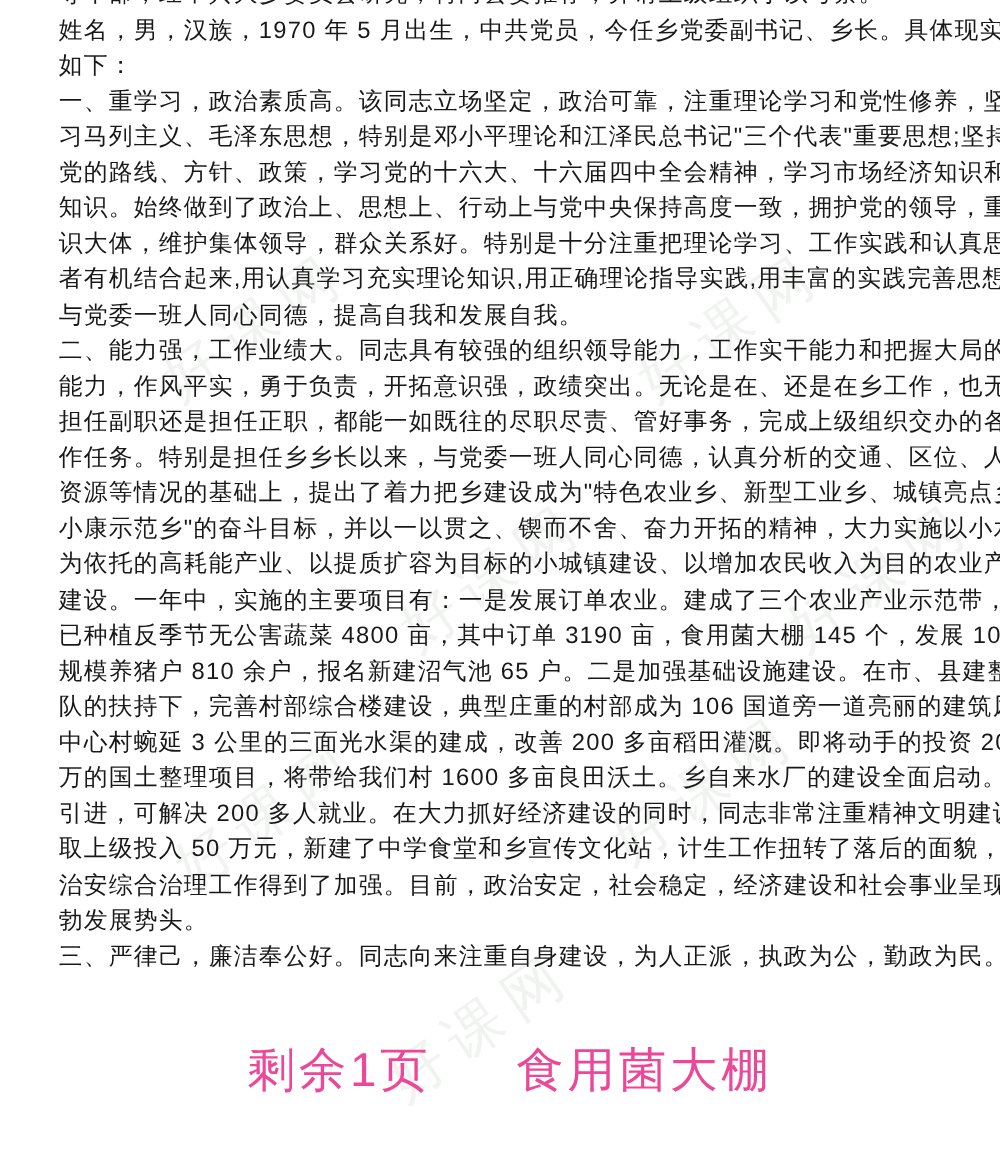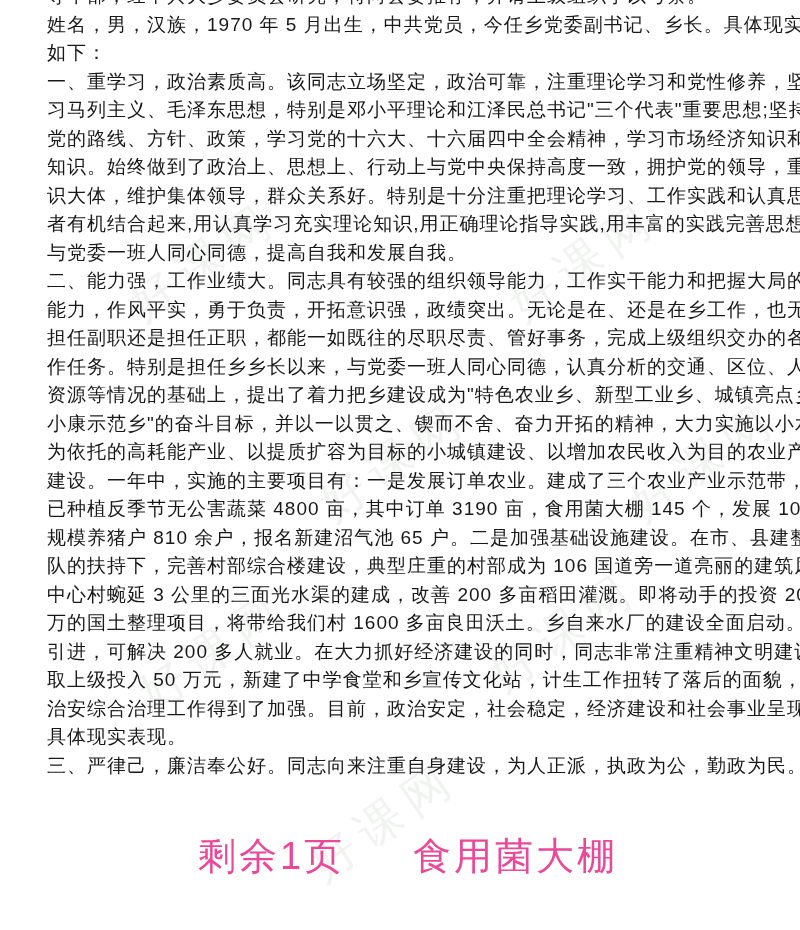--- a/index.html
+++ b/index.html
@@ -103,21 +103,21 @@
       <div class="line">为依托的高耗能产业、以提质扩容为目标的小城镇建设、以增加农民收入为目的农业产业化</div>
       <div class="line">建设。一年中，实施的主要项目有：一是发展订单农业。建成了三个农业产业示范带，全年</div>
       <div class="line">已种植反季节无公害蔬菜 4800 亩，其中订单 3190 亩，食用菌大棚 145 个，发展 10 头以上</div>
       <div class="line">规模养猪户 810 余户，报名新建沼气池 65 户。二是加强基础设施建设。在市、县建整扶贫</div>
       <div class="line">队的扶持下，完善村部综合楼建设，典型庄重的村部成为 106 国道旁一道亮丽的建筑风景。</div>
       <div class="line">中心村蜿延 3 公里的三面光水渠的建成，改善 200 多亩稻田灌溉。即将动手的投资 200 多</div>
       <div class="line">万的国土整理项目，将带给我们村 1600 多亩良田沃土。乡自来水厂的建设全面启动。三是</div>
       <div class="line">引进，可解决 200 多人就业。在大力抓好经济建设的同时，同志非常注重精神文明建设，争</div>
       <div class="line">取上级投入 50 万元，新建了中学食堂和乡宣传文化站，计生工作扭转了落后的面貌，社会</div>
       <div class="line">治安综合治理工作得到了加强。目前，政治安定，社会稳定，经济建设和社会事业呈现出蓬</div>
-      <div class="line">具体现实表现。</div>
+      <div class="line">勃发展势头。</div>
       <div class="line">三、严律己，廉洁奉公好。同志向来注重自身建设，为人正派，执政为公，勤政为民。作为</div>
     </div>
 
   <div class="preview-footer">
     <span>剩余1页</span>
     <span>食用菌大棚</span>
   </div>
 
 </div>
 

